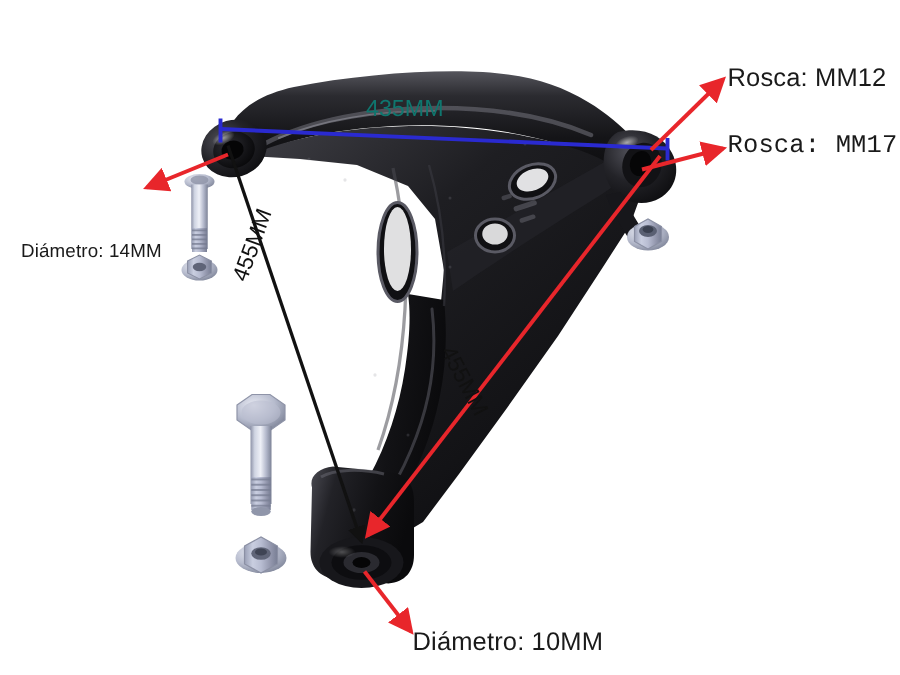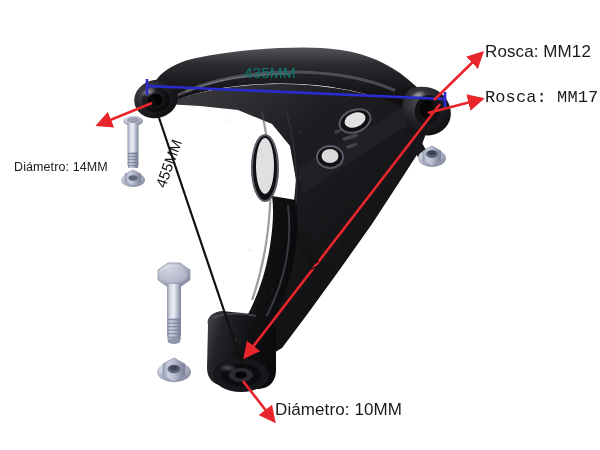--- a/index.html
+++ b/index.html
@@ -34,21 +34,21 @@
   }
   .dim-label {
     position: absolute;
     font-family: "Liberation Sans", sans-serif;
     font-size: 15px;
     white-space: nowrap;
   }
   #label-rosca-12 { left: 485px; top: 42px; }
   #label-rosca-17 { left: 485px; top: 88px; font-family: Liberation Mono, monospace; }
   #label-diam-14  { left: 14px;  top: 128px; font-size: 12.5px; margin-top: 32px; }
-  #label-diam-10  { left: 275px; top: 400px; text-align: right; }
+  #label-diam-10  { left: 275px; top: 418px; text-align: right; }
 
   #label-435 {
     left: 244px; top: 64px;
     color: #0f766e;
     font-size: 15.5px;
   }
   #label-455-black {
     left: 152px; top: 184px;
     color: #111111;
     transform: rotate(-70deg);

